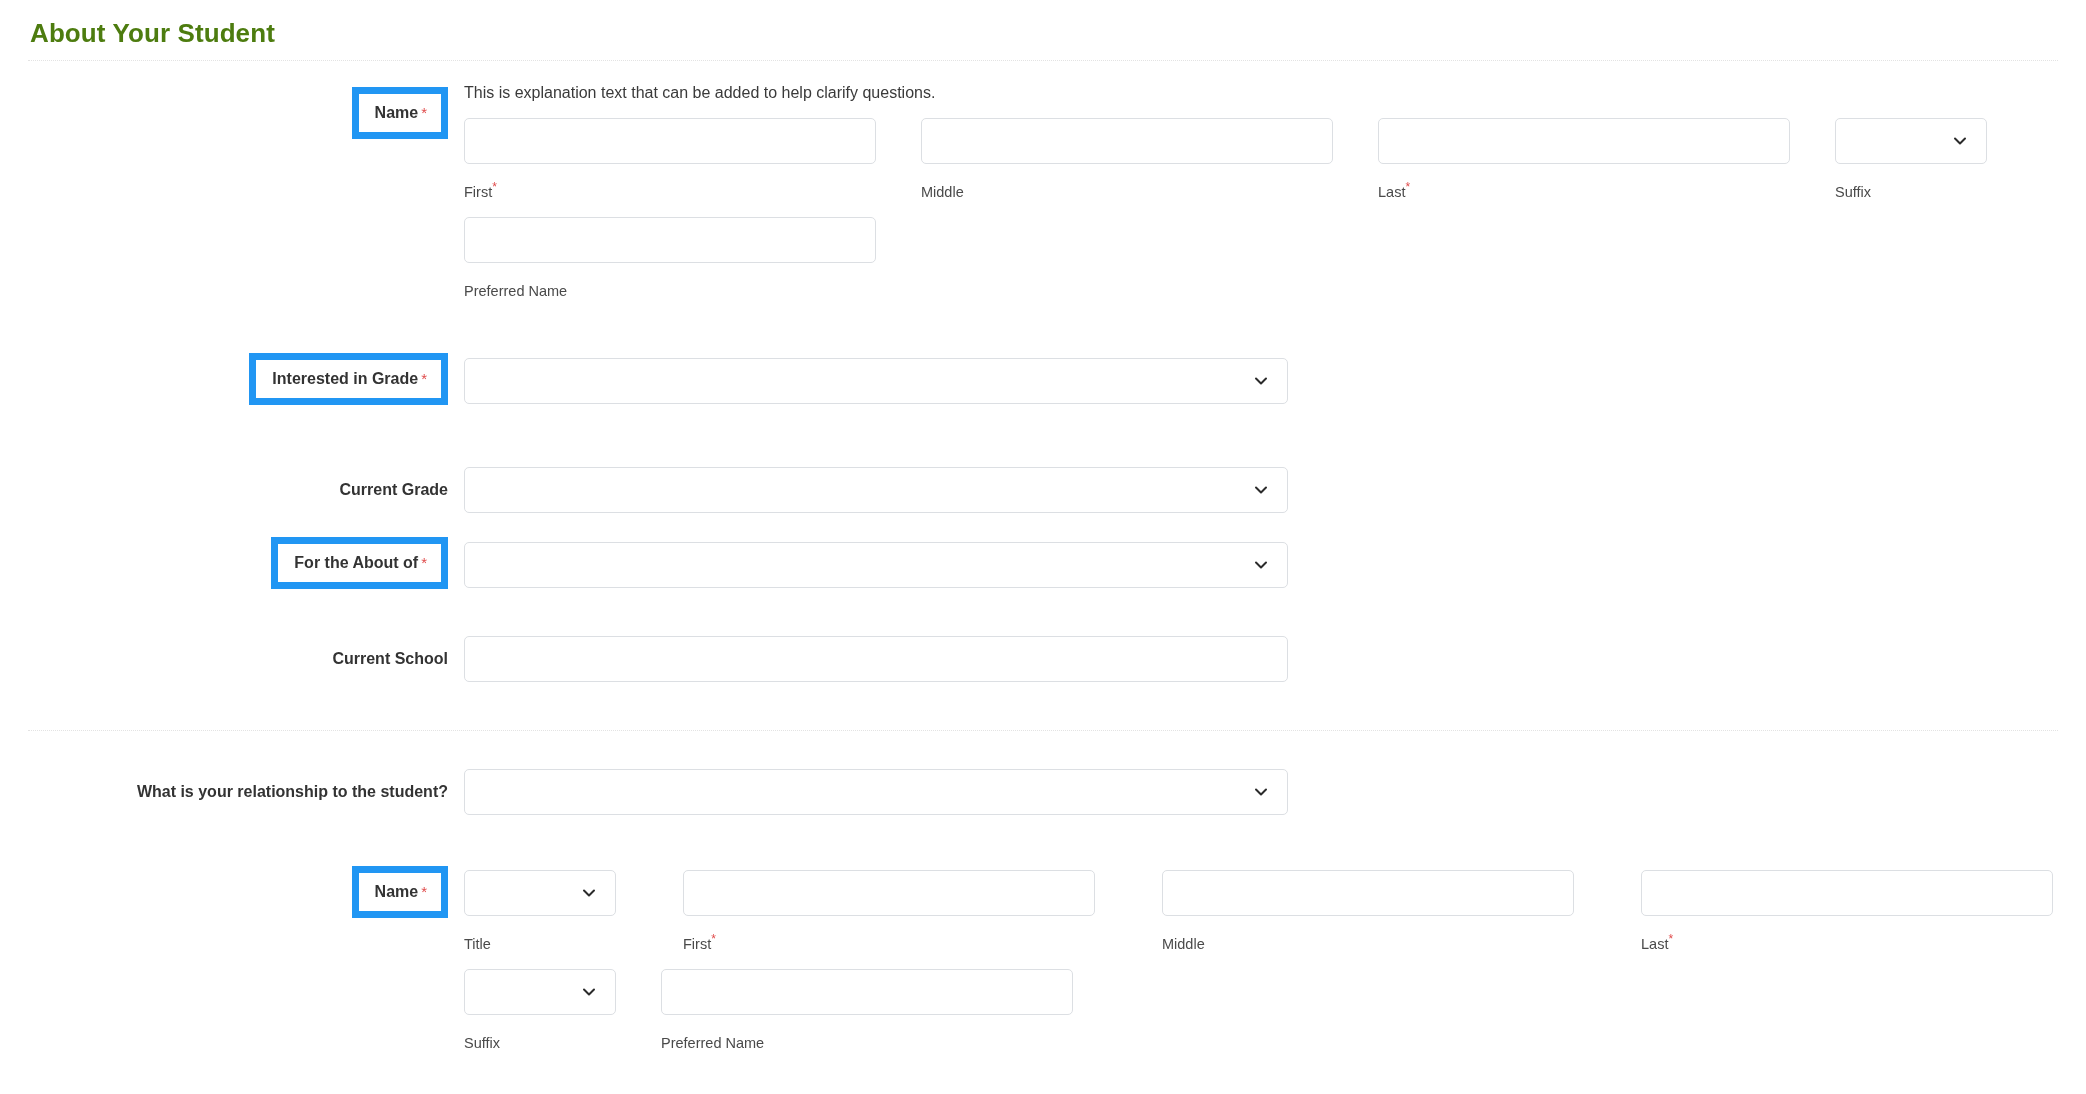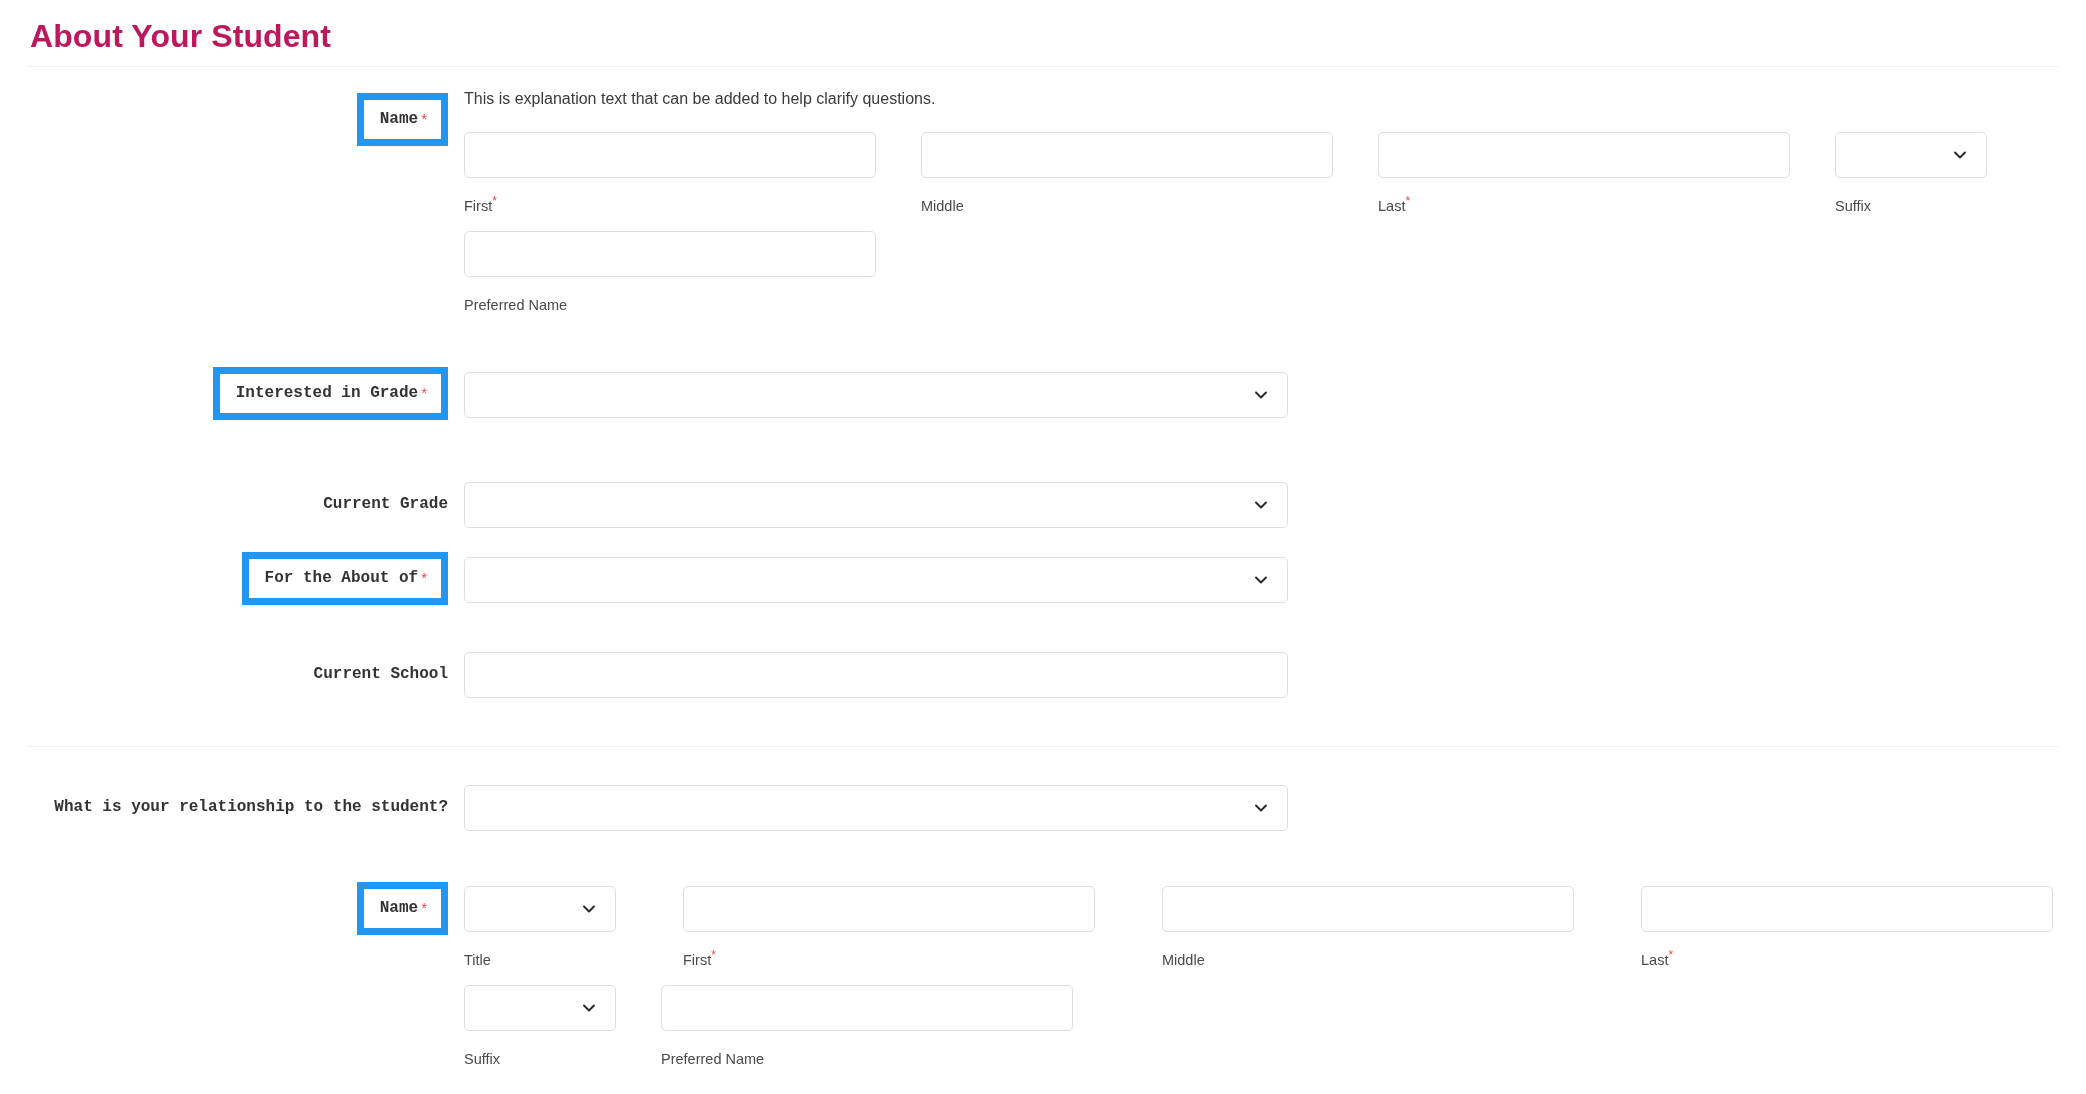--- a/index.html
+++ b/index.html
@@ -13,22 +13,22 @@
     font-family: "Liberation Sans", sans-serif;
     overflow: hidden;
     position: relative;
   }
 
   
   .section {
     position: relative;
   }
   .section-title {
-    color: #be185d;
-    font-size: 32px;
+    color: #4d7c0f;
+    font-size: 26px;
     font-weight: bold;
     letter-spacing: 0.1px;
     padding: 0 0 0 30px;
   }
   .section-rule {
     height: 1px;
     margin: 11px 28px 0 28px;
     border-top: 1px dotted #e3e3e3;
   }
 
@@ -46,21 +46,20 @@
     align-items: flex-start;
     padding-right: 0;
     position: relative;
   }
   .label-text {
     font-size: 16px;
     font-weight: bold;
     color: #333333;
     white-space: nowrap;
     line-height: 1.2;
-    font-family: Liberation Mono, monospace;
   }
   .req {
     color: #e04b4b;
     font-weight: normal;
     font-size: 15px;
     margin-left: 3px;
     vertical-align: top;
     position: relative;
     top: 1px;
   }
@@ -81,21 +80,21 @@
 
   .fields-cell {
     flex: 1 1 auto;
     padding-left: 16px;
   }
 
   .explain {
     font-size: 16px;
     color: #3a3a3a;
     line-height: 1.3;
-    margin: 0 0 22px 0;
+    margin: 0 0 14px 0;
   }
 
   
   .inp {
     height: 46px;
     border: 1px solid #dcdfe3;
     border-radius: 5px;
     background: #ffffff;
     display: block;
   }

